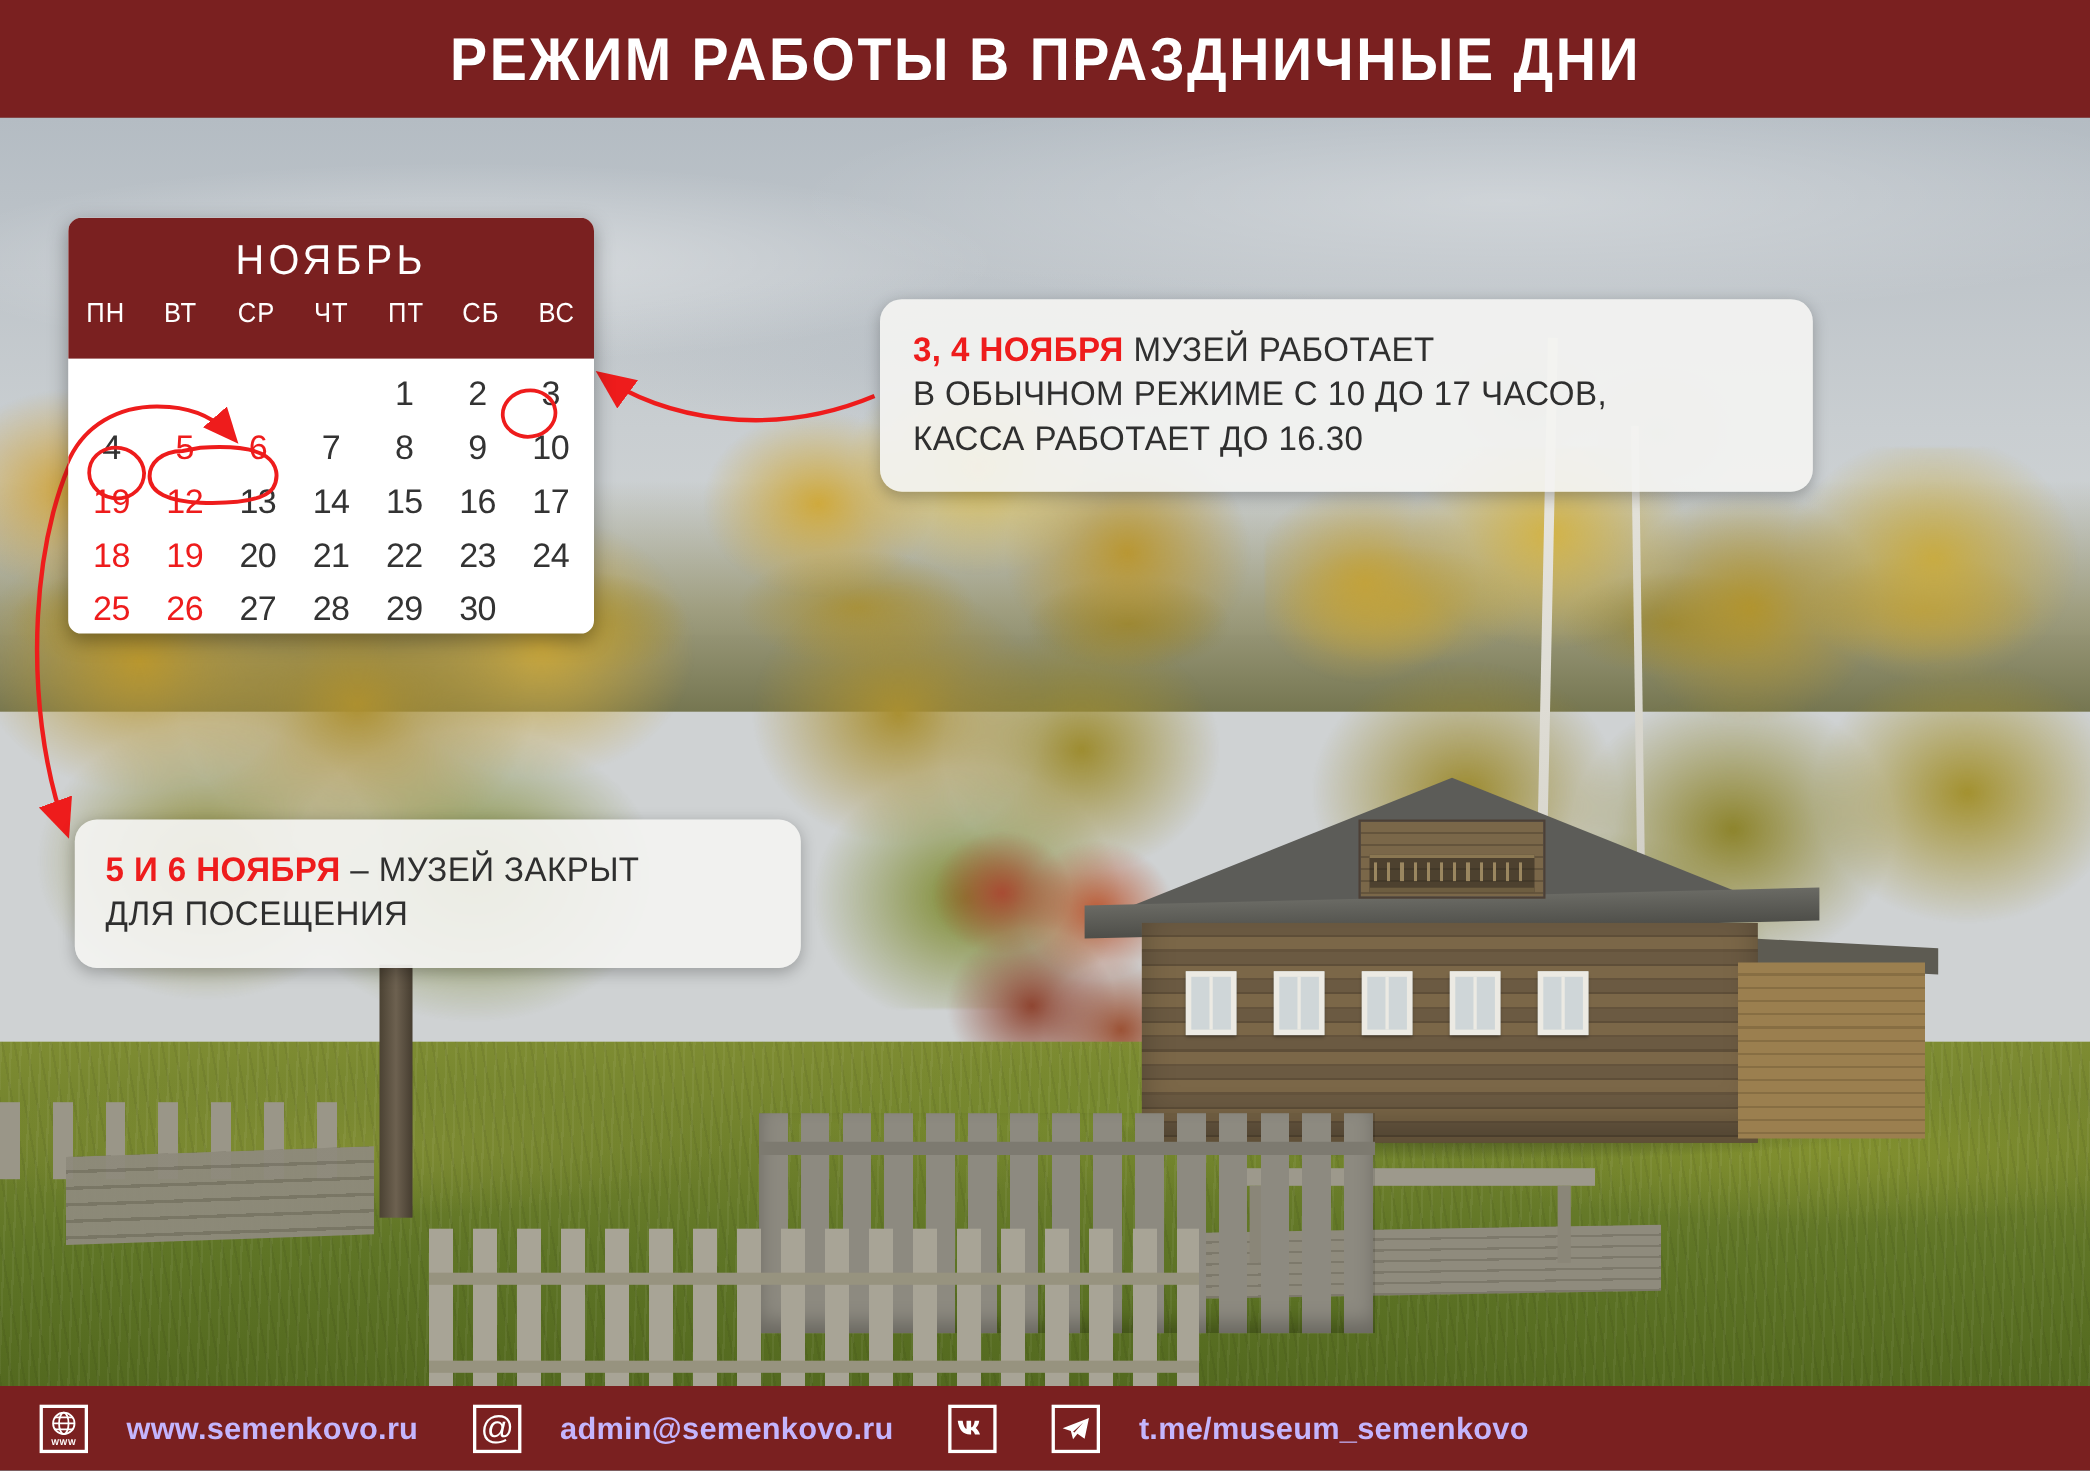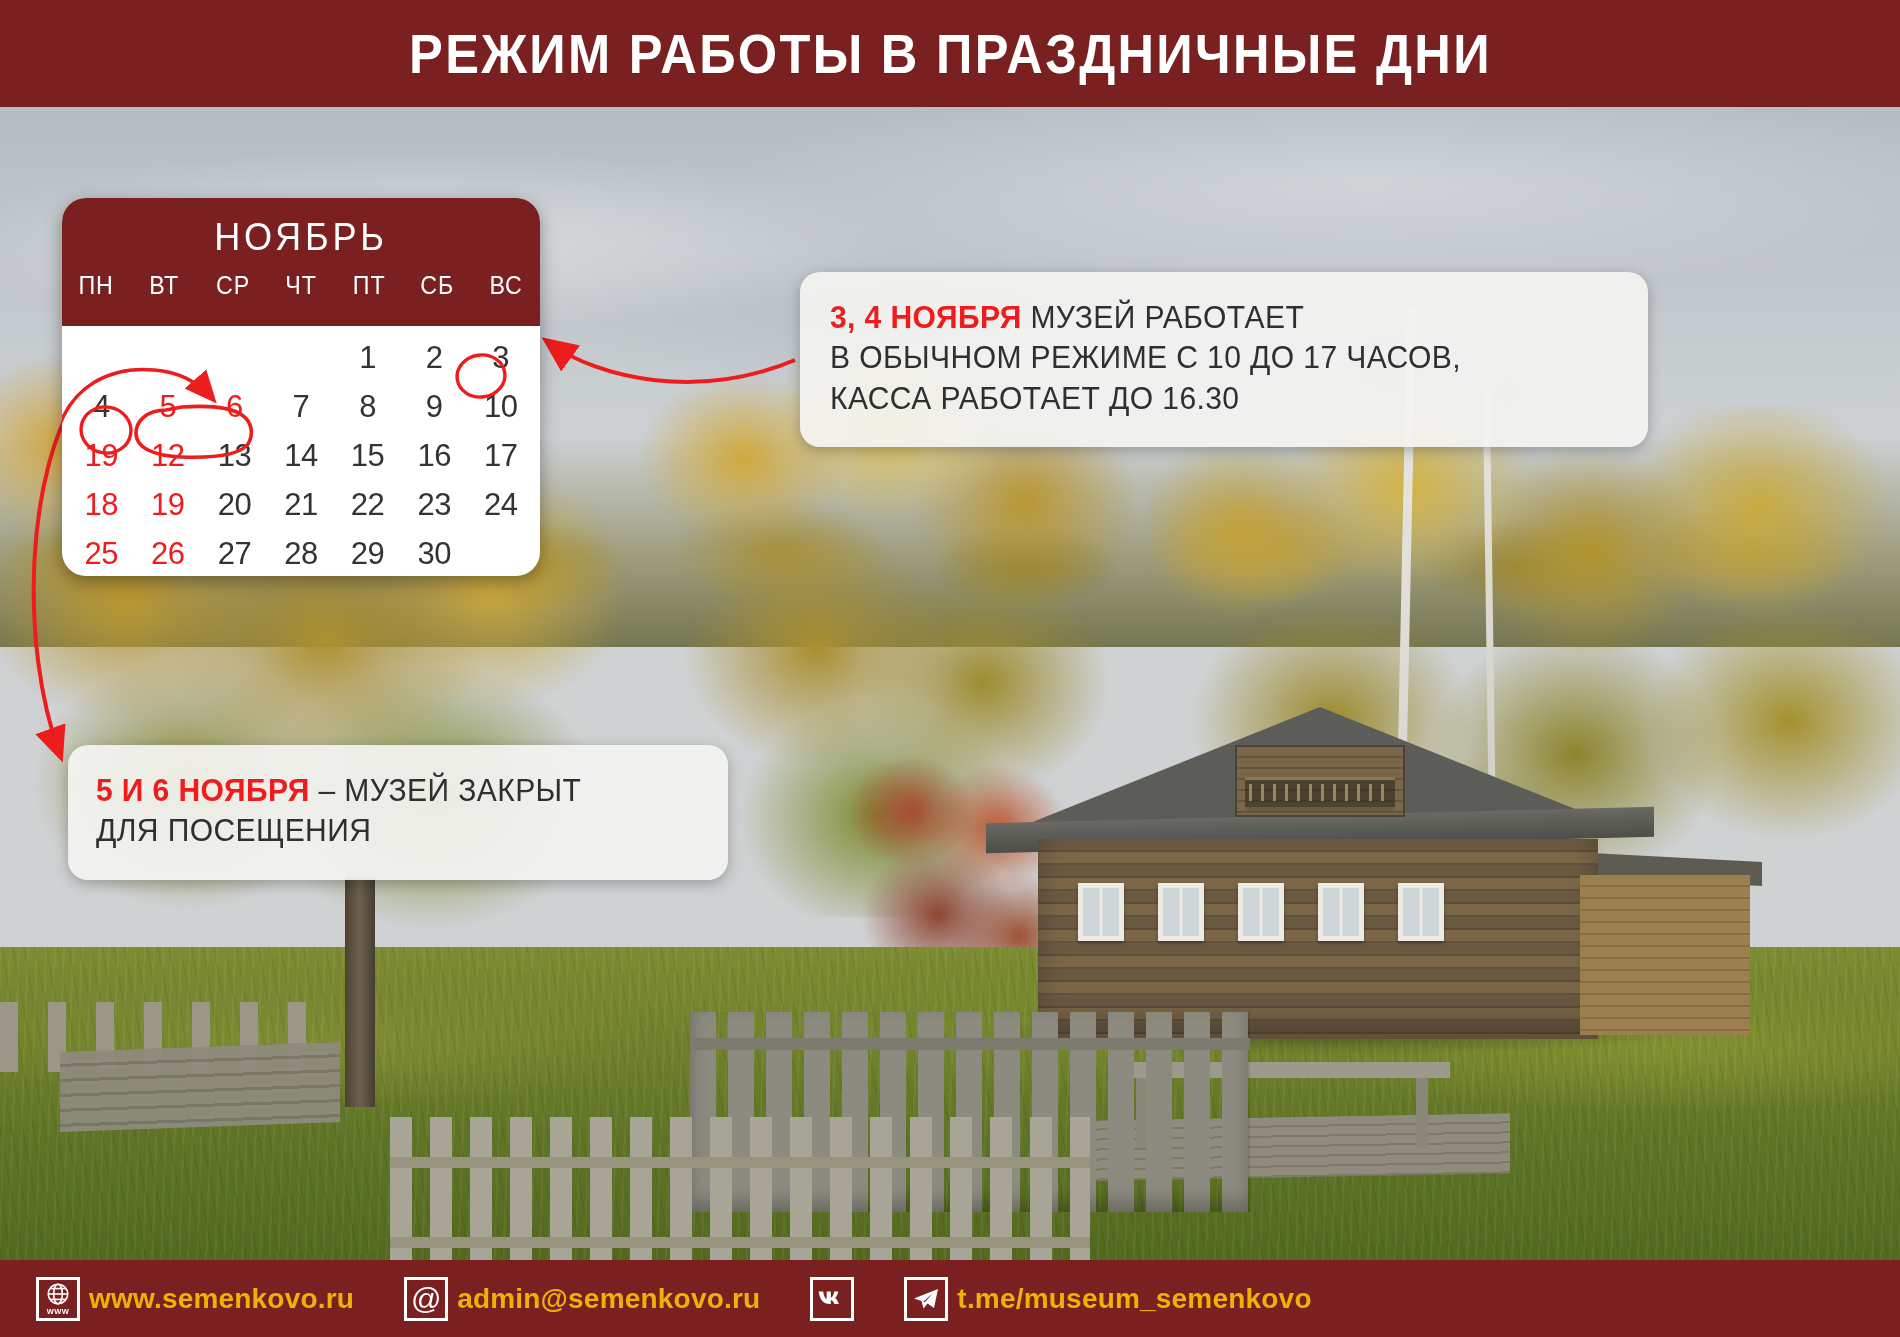--- a/index.html
+++ b/index.html
@@ -271,21 +271,21 @@
   .wood-rail {
     position:absolute; left:0px; top:895px; width:330px; height:70px; z-index:8;
     background:repeating-linear-gradient(90deg,#9a9688 0 18px, transparent 18px 48px);
   }
 
   
   #calendar {
     position:absolute; left:62px; top:198px;
     width:478px; height:378px;
     background:#ffffff;
-    border-radius:24px;
+    border-radius:12px;
     box-shadow:0 6px 18px rgba(0,0,0,.35);
     z-index:30;
     overflow:hidden;
   }
   #calendar-head {
     background:#7a2020;
     height:128px;
     padding-top:10px;
   }
   #calendar-month {
@@ -354,30 +354,30 @@
   
   #footer-bar {
     position:absolute; left:0; top:1260px;
     width:1900px; height:77px;
     background:#7a2020;
     display:flex; align-items:center;
     padding-left:36px;
     gap:26px;
     z-index:40;
   }
-  .contact { display:flex; align-items:center; gap:9px; }
+  .contact { display:flex; align-items:center; gap:35px; }
   .contact + .contact { margin-left:24px; }
   .cicon {
     width:44px; height:44px;
     border:3px solid #ffffff;
     display:flex; align-items:center; justify-content:center;
     color:#fff; flex:0 0 auto;
   }
   .clabel {
-    color:#eab308;
+    color:#c4b5fd;
     font-size:28px;
     font-weight:700;
     letter-spacing:0.2px;
     white-space:nowrap;
   }
   .globe-wrap { position:relative; width:44px; height:44px; display:flex; flex-direction:column; align-items:center; justify-content:center; }
   .globe-wrap .www-txt { font-size:7.5px; font-weight:700; letter-spacing:.5px; line-height:1; margin-top:1px; }
   .at-glyph { font-size:30px; line-height:1; font-weight:400; }
 </style>
 </head>

